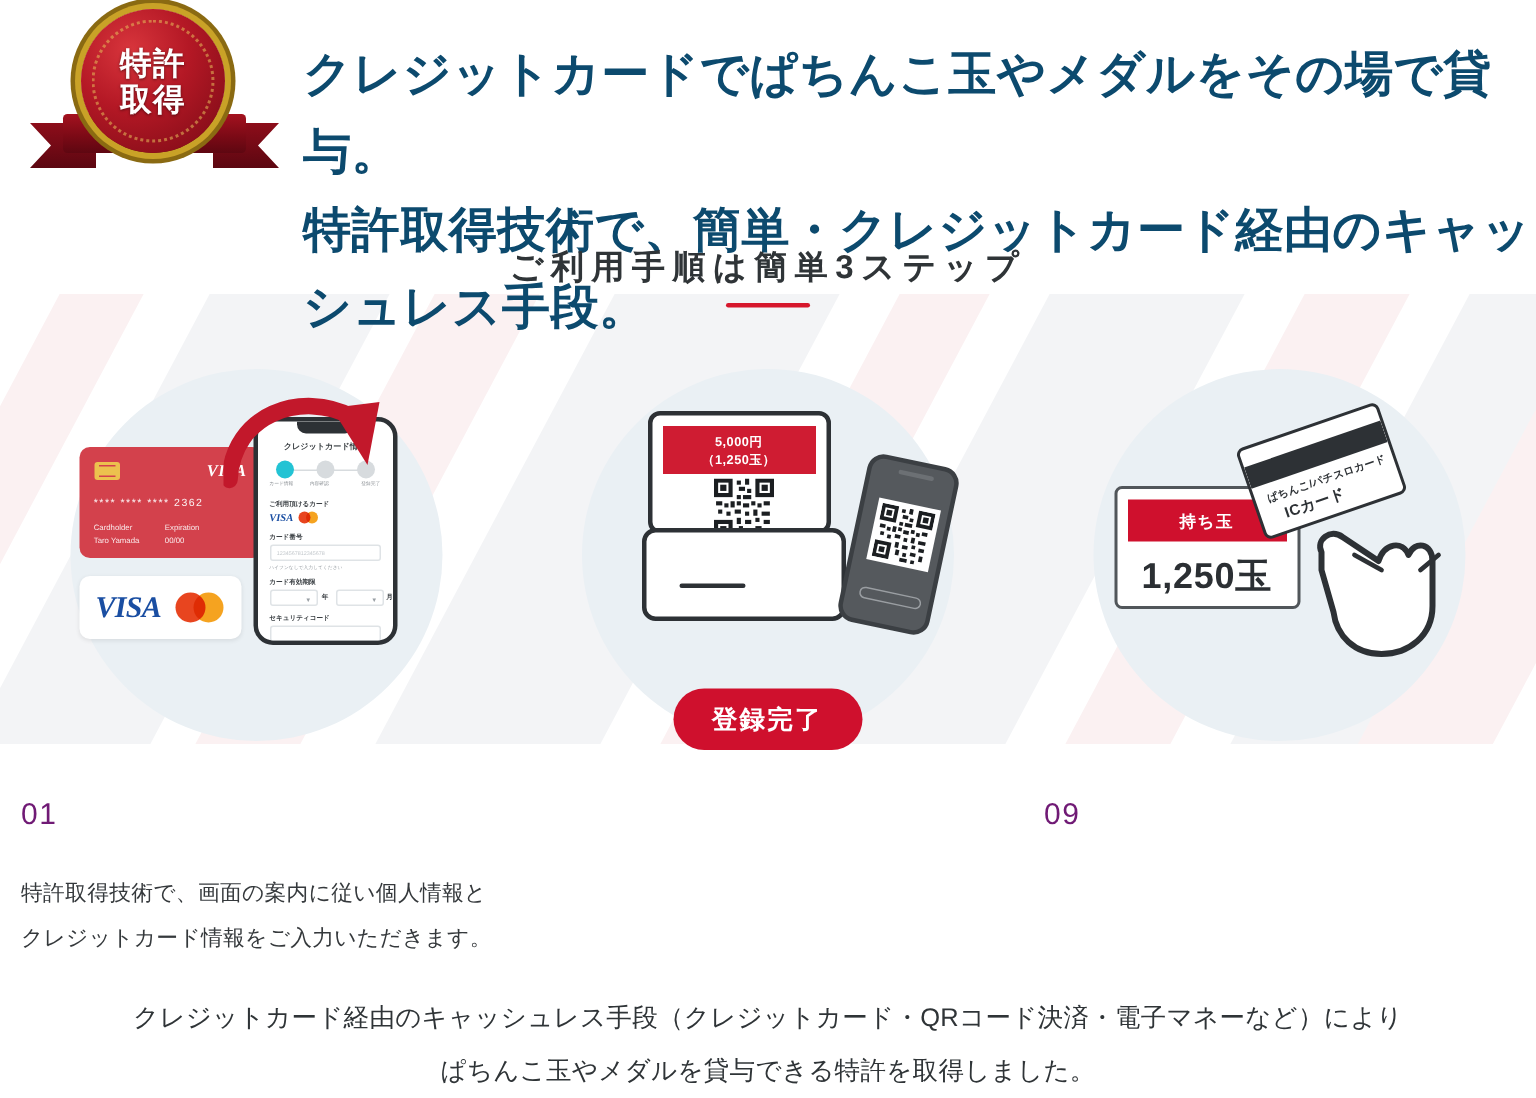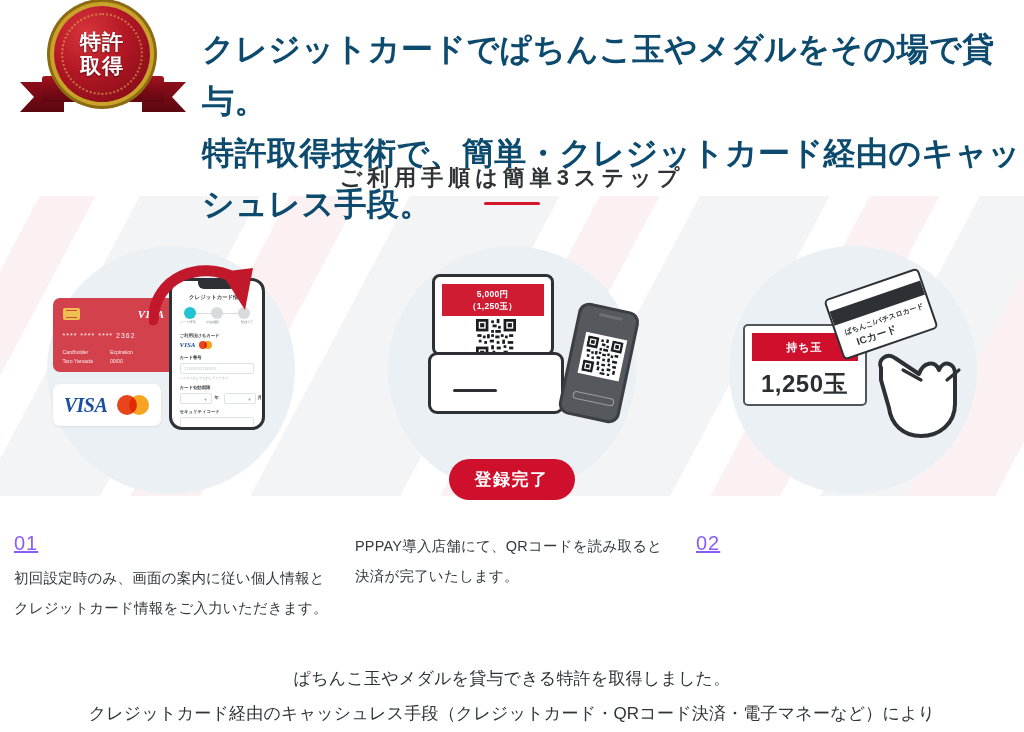--- a/index.html
+++ b/index.html
@@ -155,25 +155,24 @@
     border-radius: 22px;
     white-space: nowrap;
   }
 
   
   .step-body {
     position: absolute; left: 14px; top: 296px;
     width: 320px;
   }
   .step-num {
-    color: #8b5cf6;
+    color: #701a75;
     font-size: 20px;
     letter-spacing: 1px;
-    margin-bottom: 9px;
-    text-decoration: underline;
+    margin-bottom: 27px;
   }
   .step-desc {
     color: #35393c;
     font-size: 14.5px;
     line-height: 2.05;
     letter-spacing: .2px;
   }
 
   
   .cc-card {
@@ -486,21 +485,21 @@
 
           <svg class="arrow1" viewBox="0 0 110 78">
             <path d="M4 62 C 6 18, 52 2, 86 20" stroke="#c2182b" stroke-width="11" fill="none" stroke-linecap="round"></path>
             <path d="M96 52 L72 14 L104 10 Z" fill="#c2182b"></path>
           </svg>
 
         </div>
       </div>
       <div class="step-body">
         <div class="step-num">01</div>
-        <div class="step-desc">初回設定時のみ、画面の案内に従い個人情報とクレジットカード情報をご入力いただきます。</div>
+        <div class="step-desc">特許取得技術で、画面の案内に従い個人情報とクレジットカード情報をご入力いただきます。</div>
       </div>
     </div>
 
     <div class="step">
       <div class="circle-stage">
         <div class="circle"></div>
         <div class="art">
 
           <div class="kiosk">
             <div class="screen-frame">
@@ -606,21 +605,20 @@
                 </g>
               </svg>
             </div>
             <div class="btn"></div>
           </div>
 
         </div>
         <div class="pill">登録完了</div>
       </div>
       <div class="step-body">
-        <div class="step-desc">PPPAY導入店舗にて、QRコードを読み取ると決済が完了いたします。</div>
       </div>
     </div>
 
     <div class="step">
       <div class="circle-stage">
         <div class="circle"></div>
         <div class="art">
 
           <div class="balance">
             <div class="hdr">持ち玉</div>
@@ -638,24 +636,24 @@
 
           <div class="ic-card">
             <div class="stripe"></div>
             <div class="t1">ぱちんこ/パチスロカード</div>
             <div class="t2">ICカード</div>
           </div>
 
         </div>
       </div>
       <div class="step-body">
-        <div class="step-num">02</div>
+        <div class="step-num">09</div>
       </div>
     </div>
 
   </div>
 
   <div class="footer">
+    <div>クレジットカード経由のキャッシュレス手段（クレジットカード・QRコード決済・電子マネーなど）により</div>
     <div>ぱちんこ玉やメダルを貸与できる特許を取得しました。</div>
-    <div>クレジットカード経由のキャッシュレス手段（クレジットカード・QRコード決済・電子マネーなど）により</div>
   </div>
 
 </div>
 
 </body></html>

